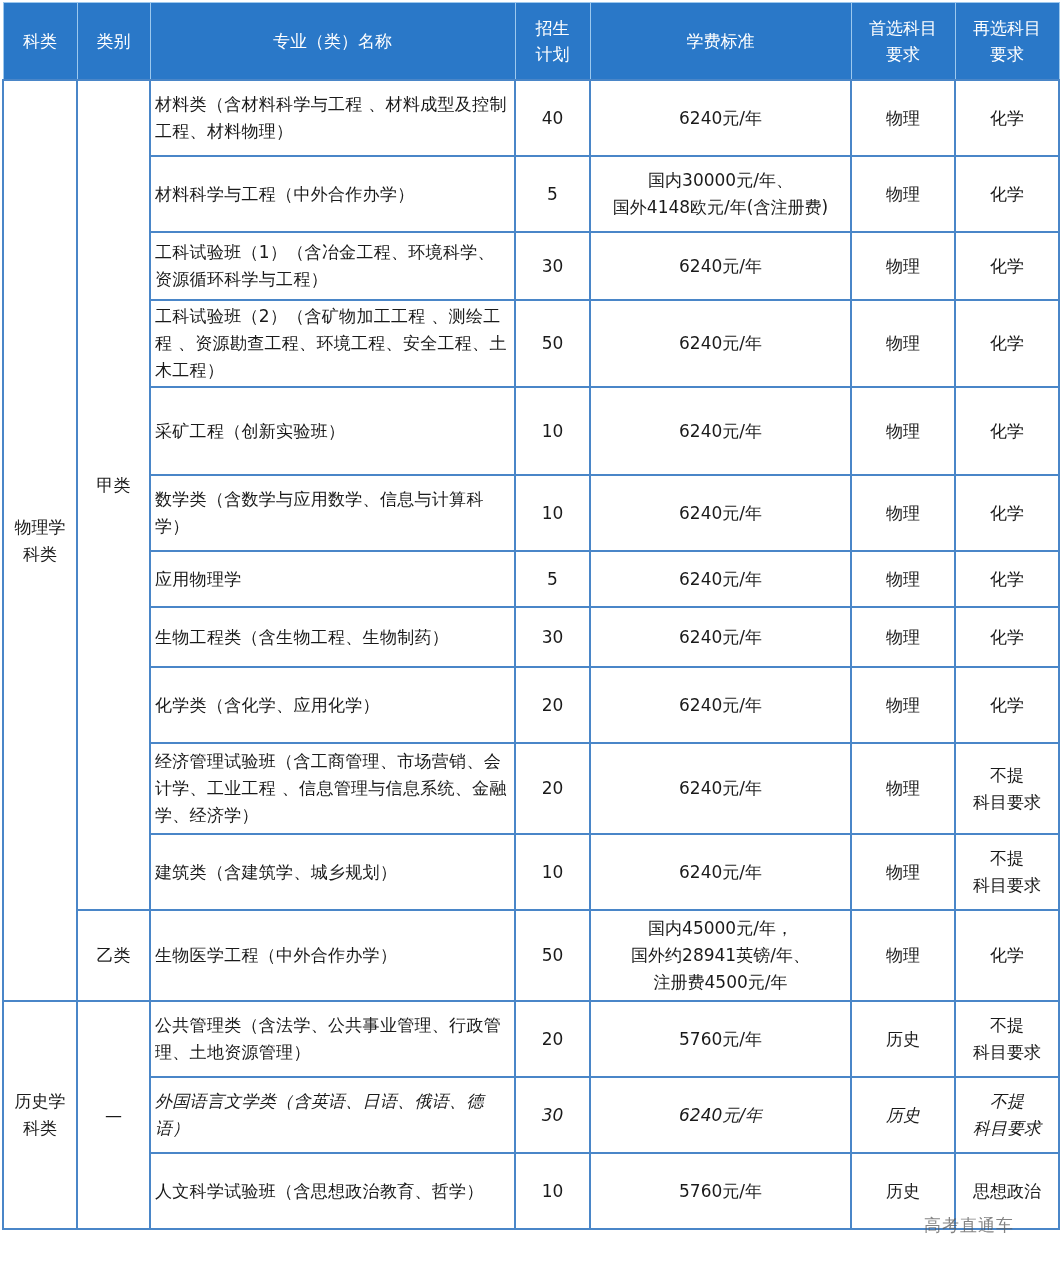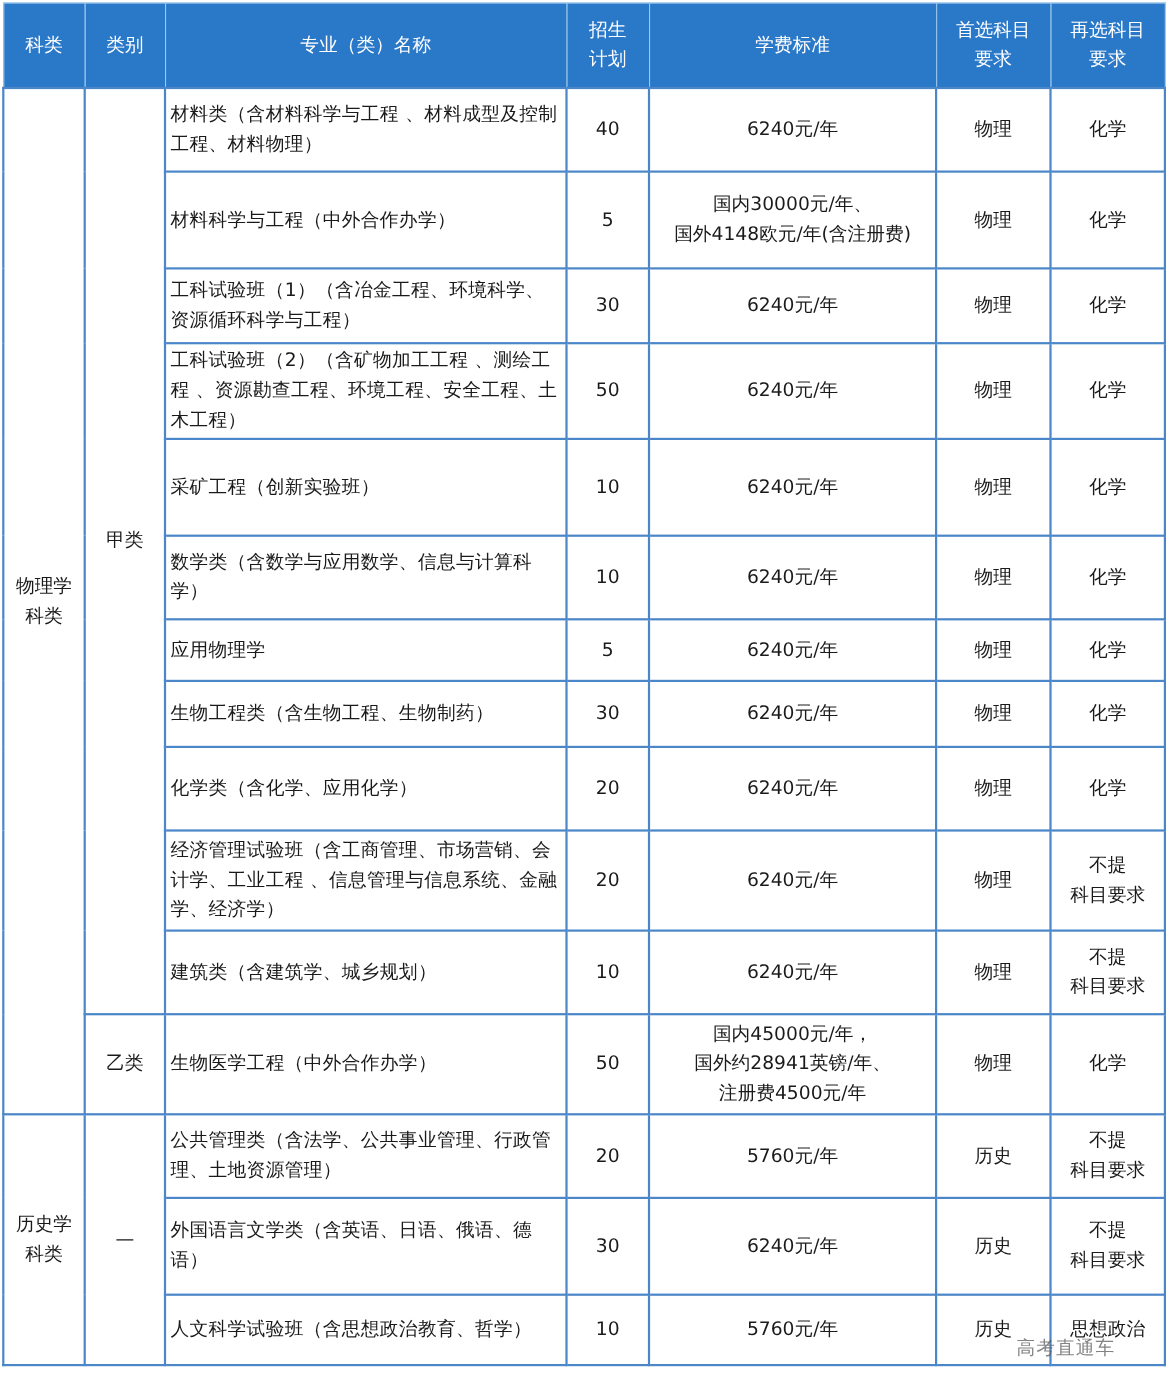--- a/index.html
+++ b/index.html
@@ -51,21 +51,21 @@
   <tbody id="tbody">
       <tr style="height: 76px;">
         <td rowspan="12"><span>物理学</span><br><span>科类</span></td>
         <td rowspan="11" style="vertical-align: middle; padding-bottom: 20px;">甲类</td>
         <td class="name">材料类（含材料科学与工程 、材料成型及控制工程、材料物理）</td>
         <td>40</td>
         <td>6240元/年</td>
         <td>物理</td>
         <td>化学</td>
       </tr>
-      <tr style="height: 88px; padding-left: 33px;">
+      <tr style="height: 76px; padding-left: 33px;">
         <td class="name">材料科学与工程（中外合作办学）</td>
         <td>5</td>
         <td><span>国内30000元/年、</span><br><span>国外4148欧元/年(含注册费)</span></td>
         <td>物理</td>
         <td>化学</td>
       </tr>
       <tr style="height: 68px;">
         <td class="name">工科试验班（1）（含冶金工程、环境科学、资源循环科学与工程）</td>
         <td>30</td>
         <td>6240元/年</td>
@@ -138,28 +138,28 @@
       </tr>
       <tr style="height: 76px;">
         <td rowspan="3"><span>历史学</span><br><span>科类</span></td>
         <td rowspan="3">—</td>
         <td class="name">公共管理类（含法学、公共事业管理、行政管理、土地资源管理）</td>
         <td>20</td>
         <td>5760元/年</td>
         <td>历史</td>
         <td><span>不提</span><br><span>科目要求</span></td>
       </tr>
-      <tr style="height: 88px;">
+      <tr style="height: 76px; font-style: italic;">
         <td class="name">外国语言文学类（含英语、日语、俄语、德语）</td>
         <td>30</td>
         <td>6240元/年</td>
         <td>历史</td>
         <td><span>不提</span><br><span>科目要求</span></td>
       </tr>
-      <tr style="height: 64px;">
+      <tr style="height: 76px;">
         <td class="name">人文科学试验班（含思想政治教育、哲学）</td>
         <td>10</td>
         <td>5760元/年</td>
         <td>历史</td>
         <td>思想政治</td>
       </tr>
     </tbody>
 </table>
 
 <div class="watermark">高考直通车</div>

